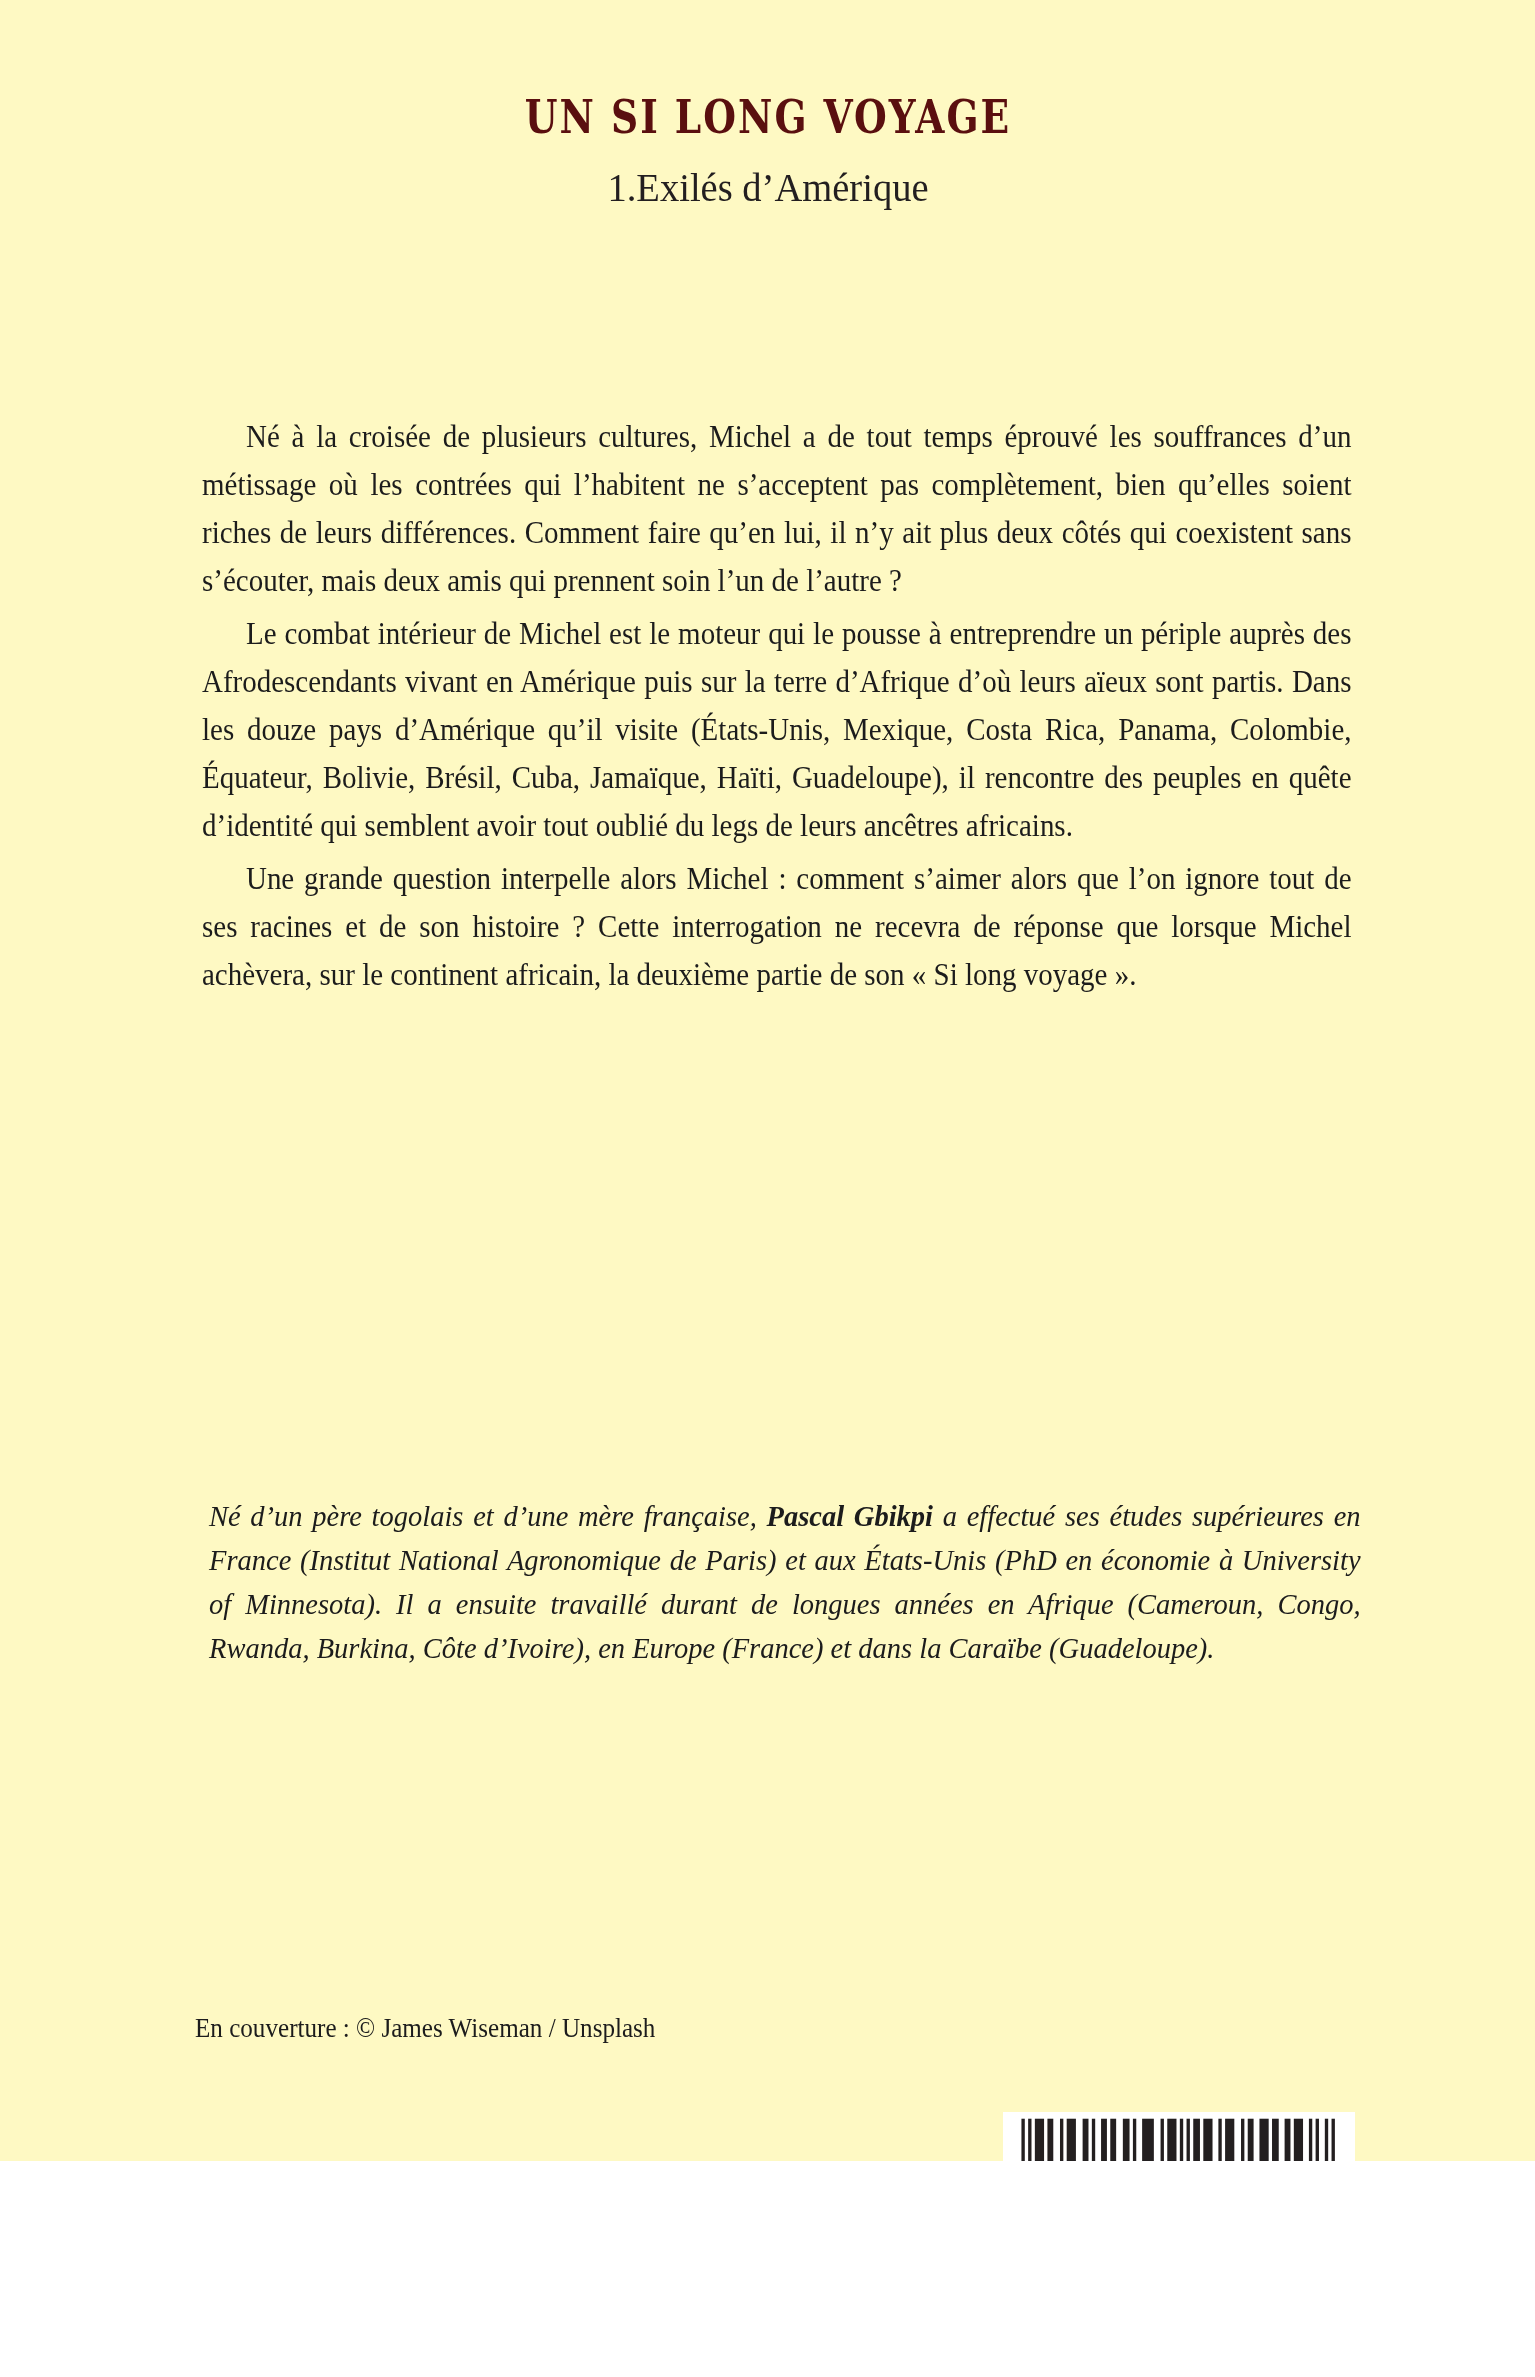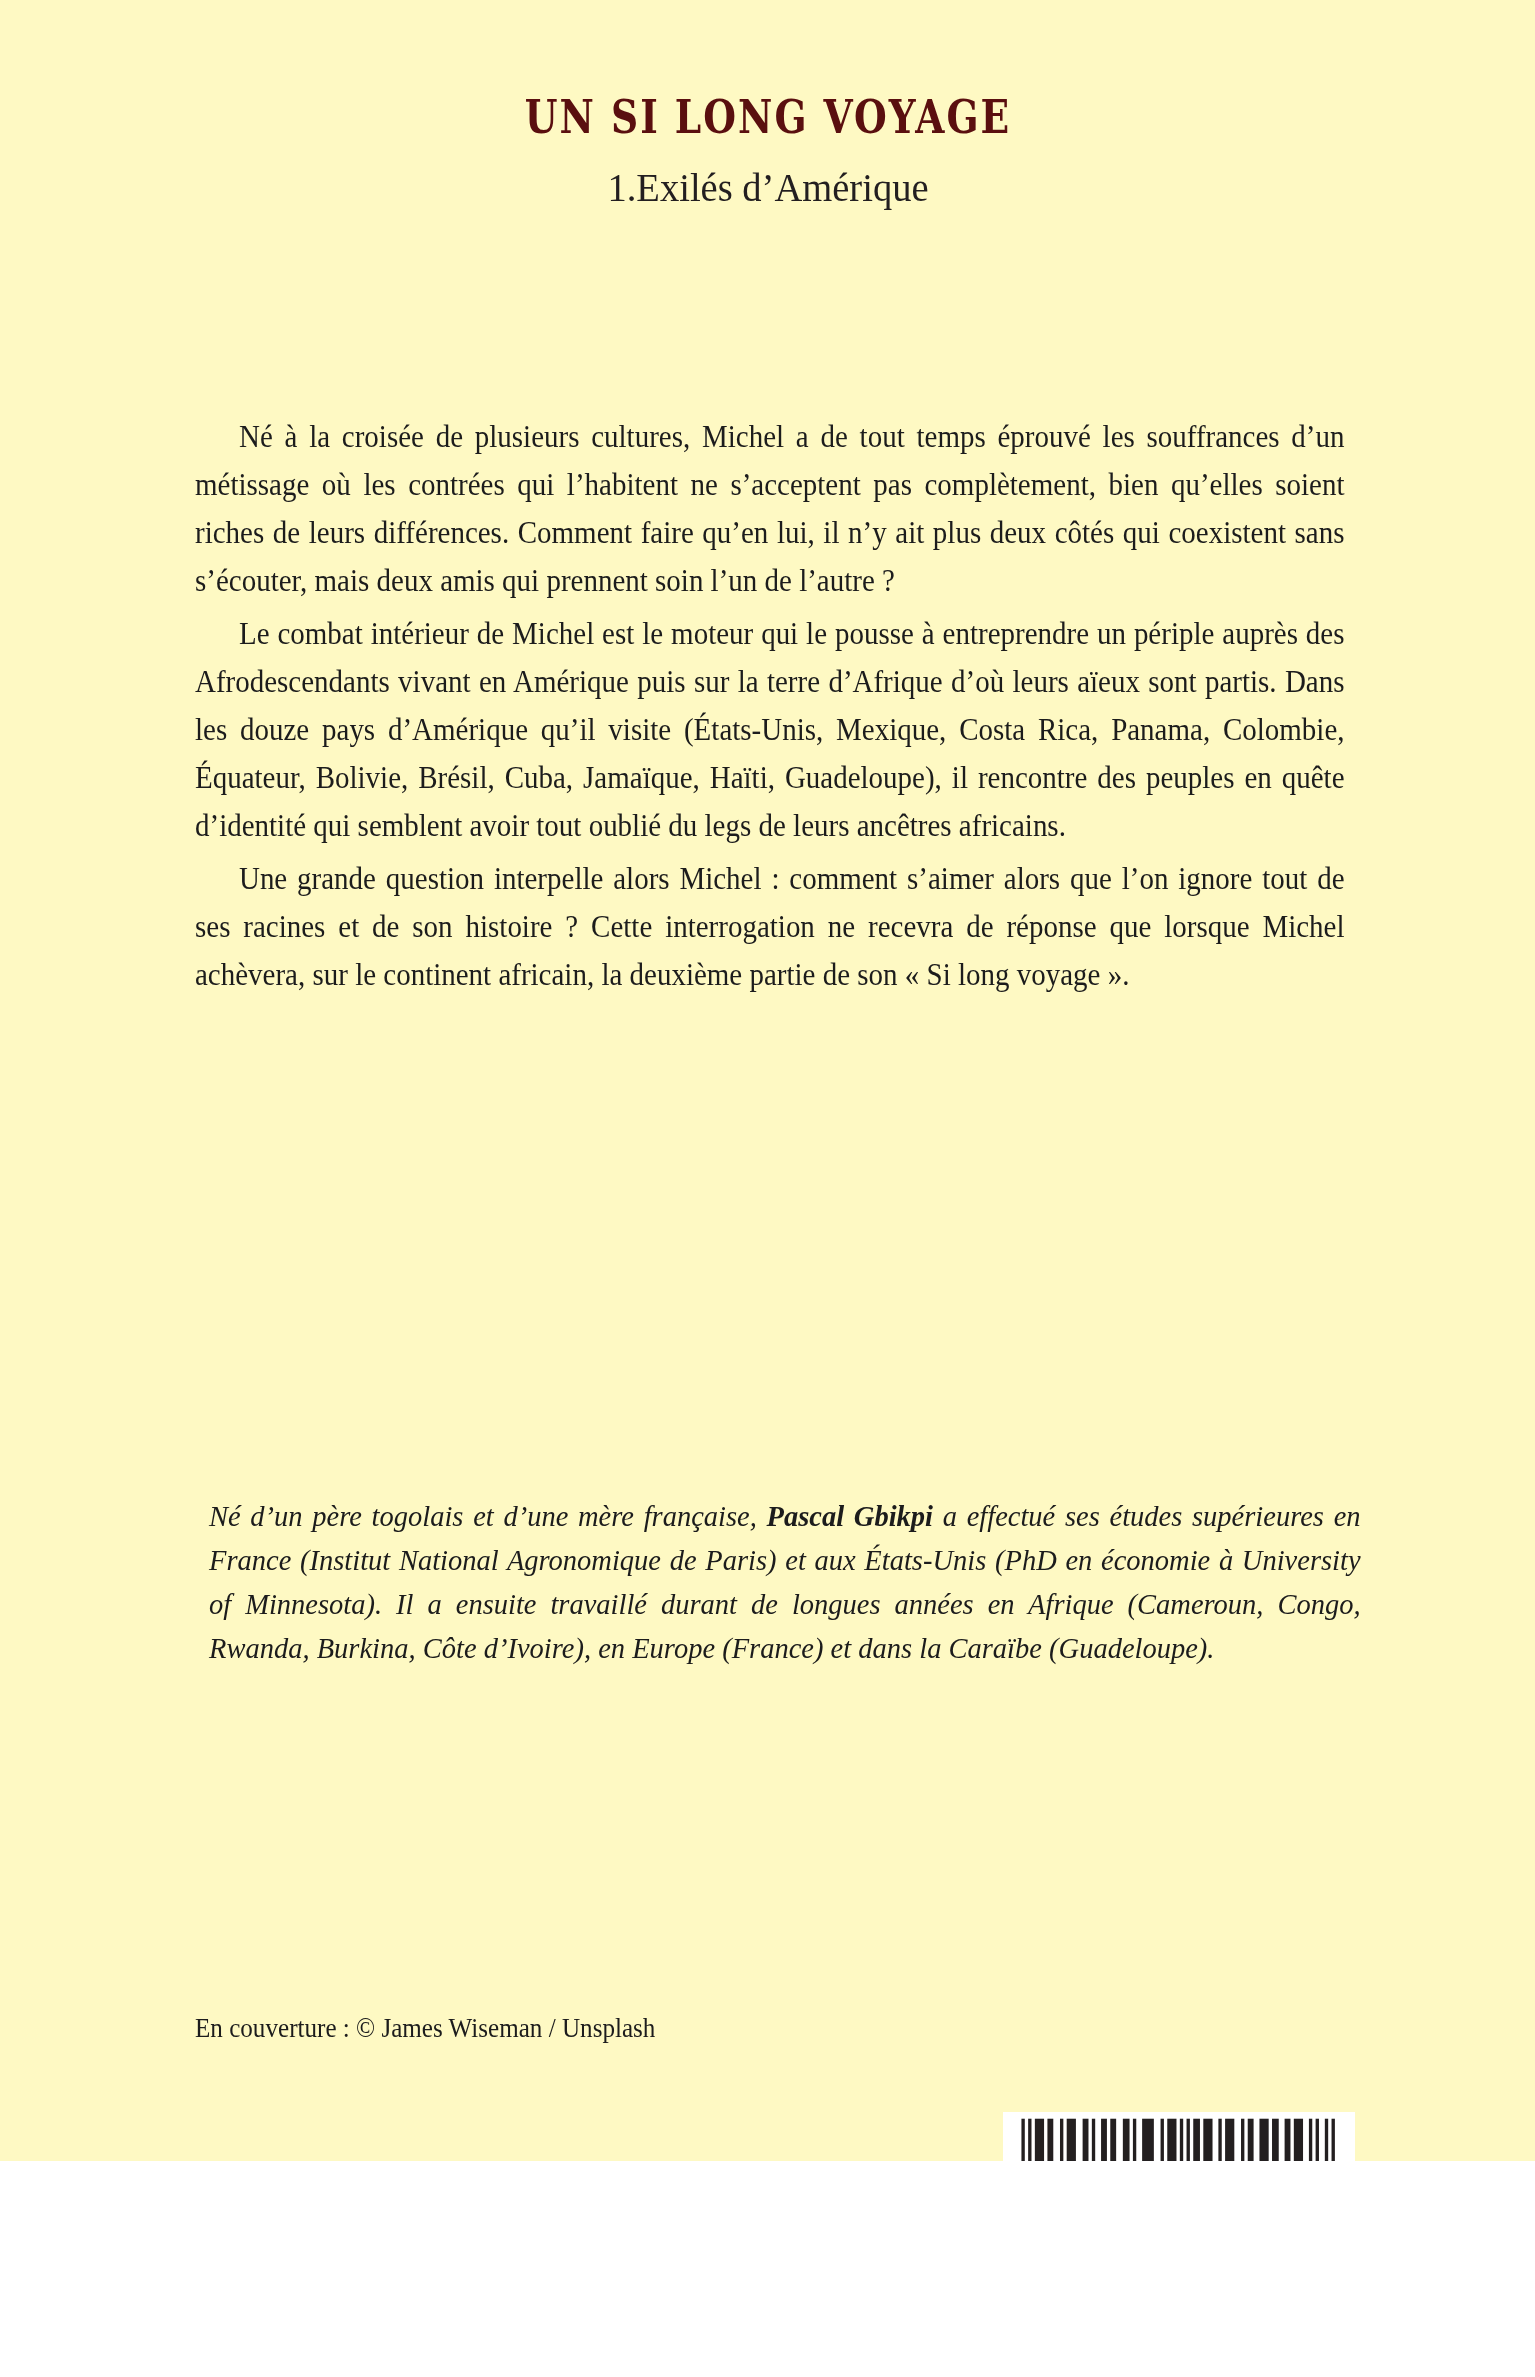--- a/index.html
+++ b/index.html
@@ -48,21 +48,21 @@
     line-height: 1.2;
     color: #231f20;
     margin: 22px 0 0 0;
     transform: scaleX(0.94);
     transform-origin: center center;
   }
 
   
   .blurb {
     position: absolute;
-    left: 195px;
+    left: 202px;
     top: 413px;
     width: 1149px;
   }
   .blurb p {
     margin: 0 0 5px 0;
     font-family: "Liberation Serif", "DejaVu Serif", serif;
     font-size: 31px;
     line-height: 48px;
     text-align: justify;
     text-indent: 47px;

